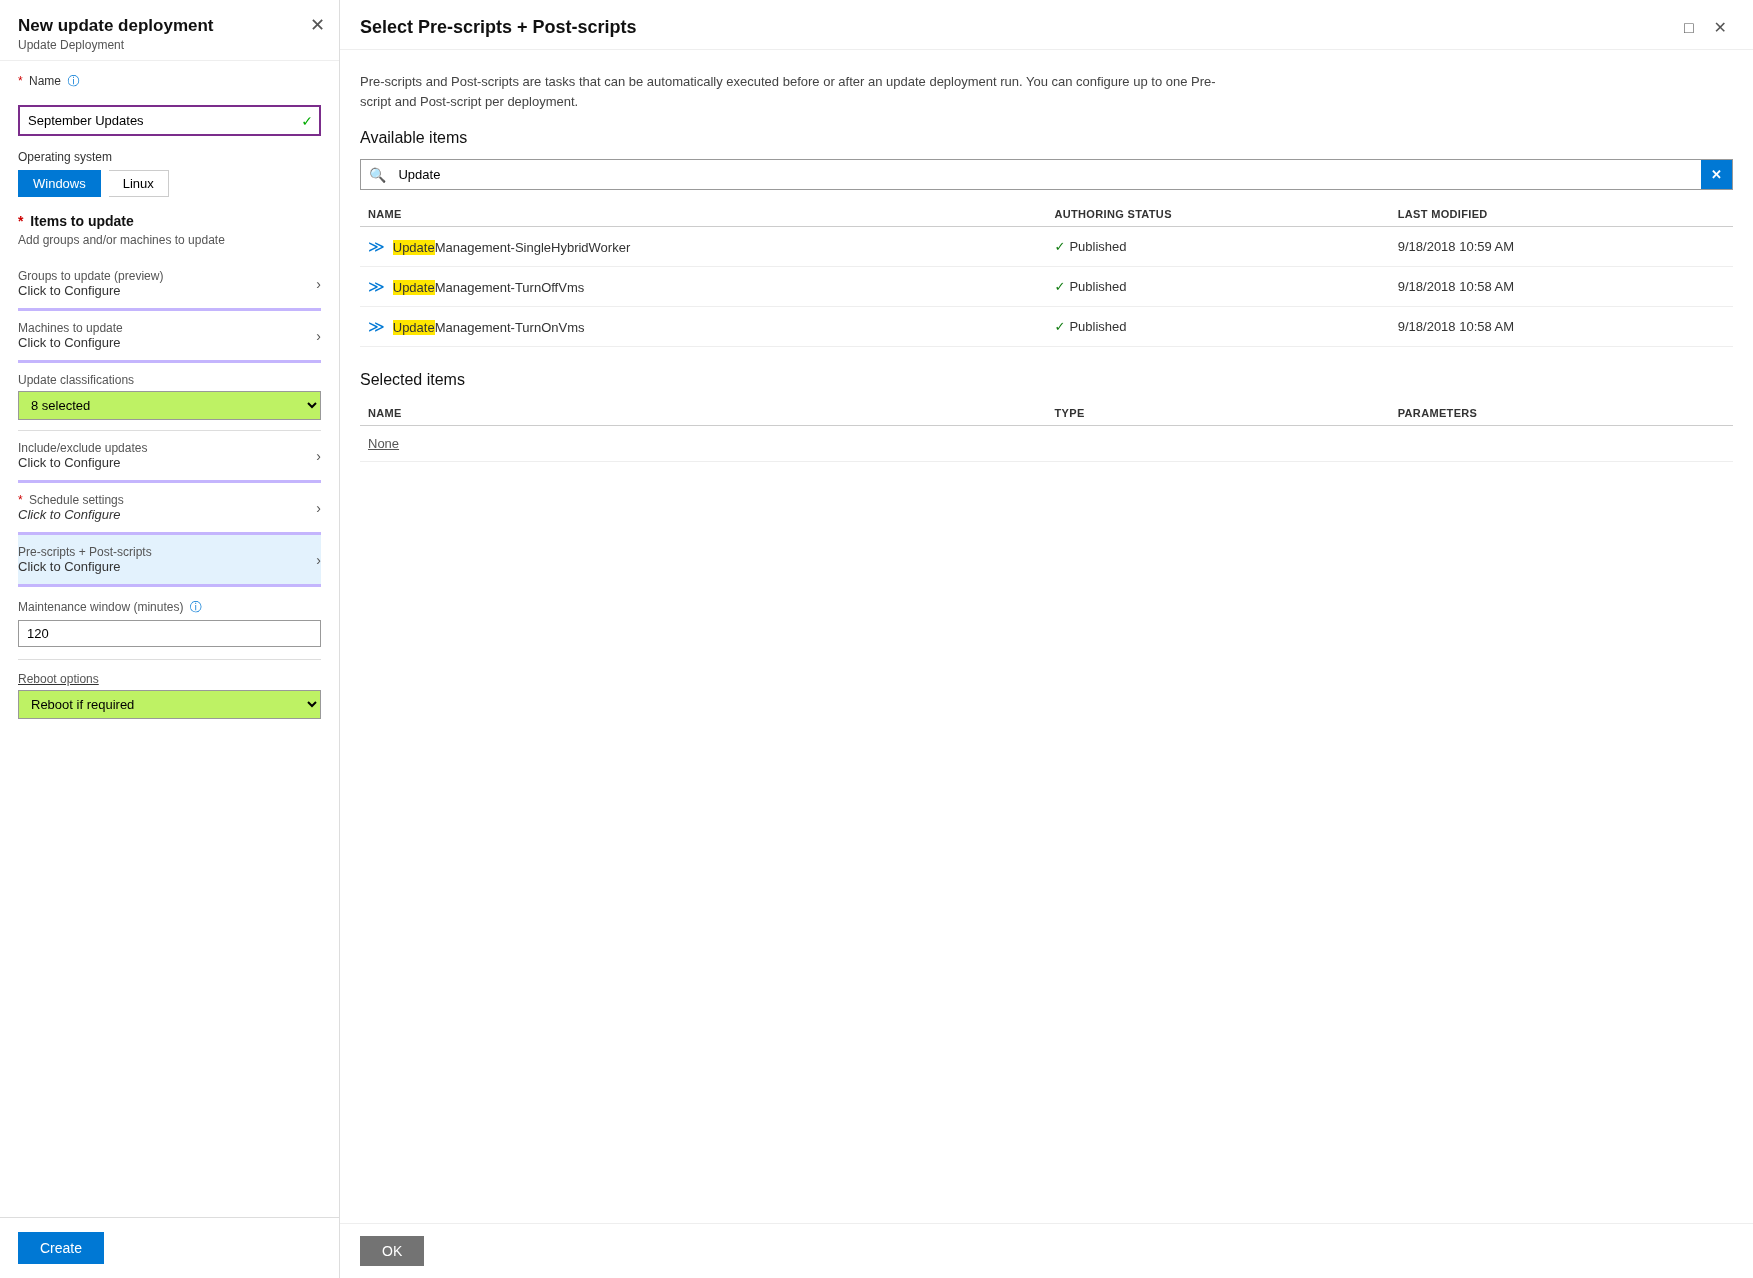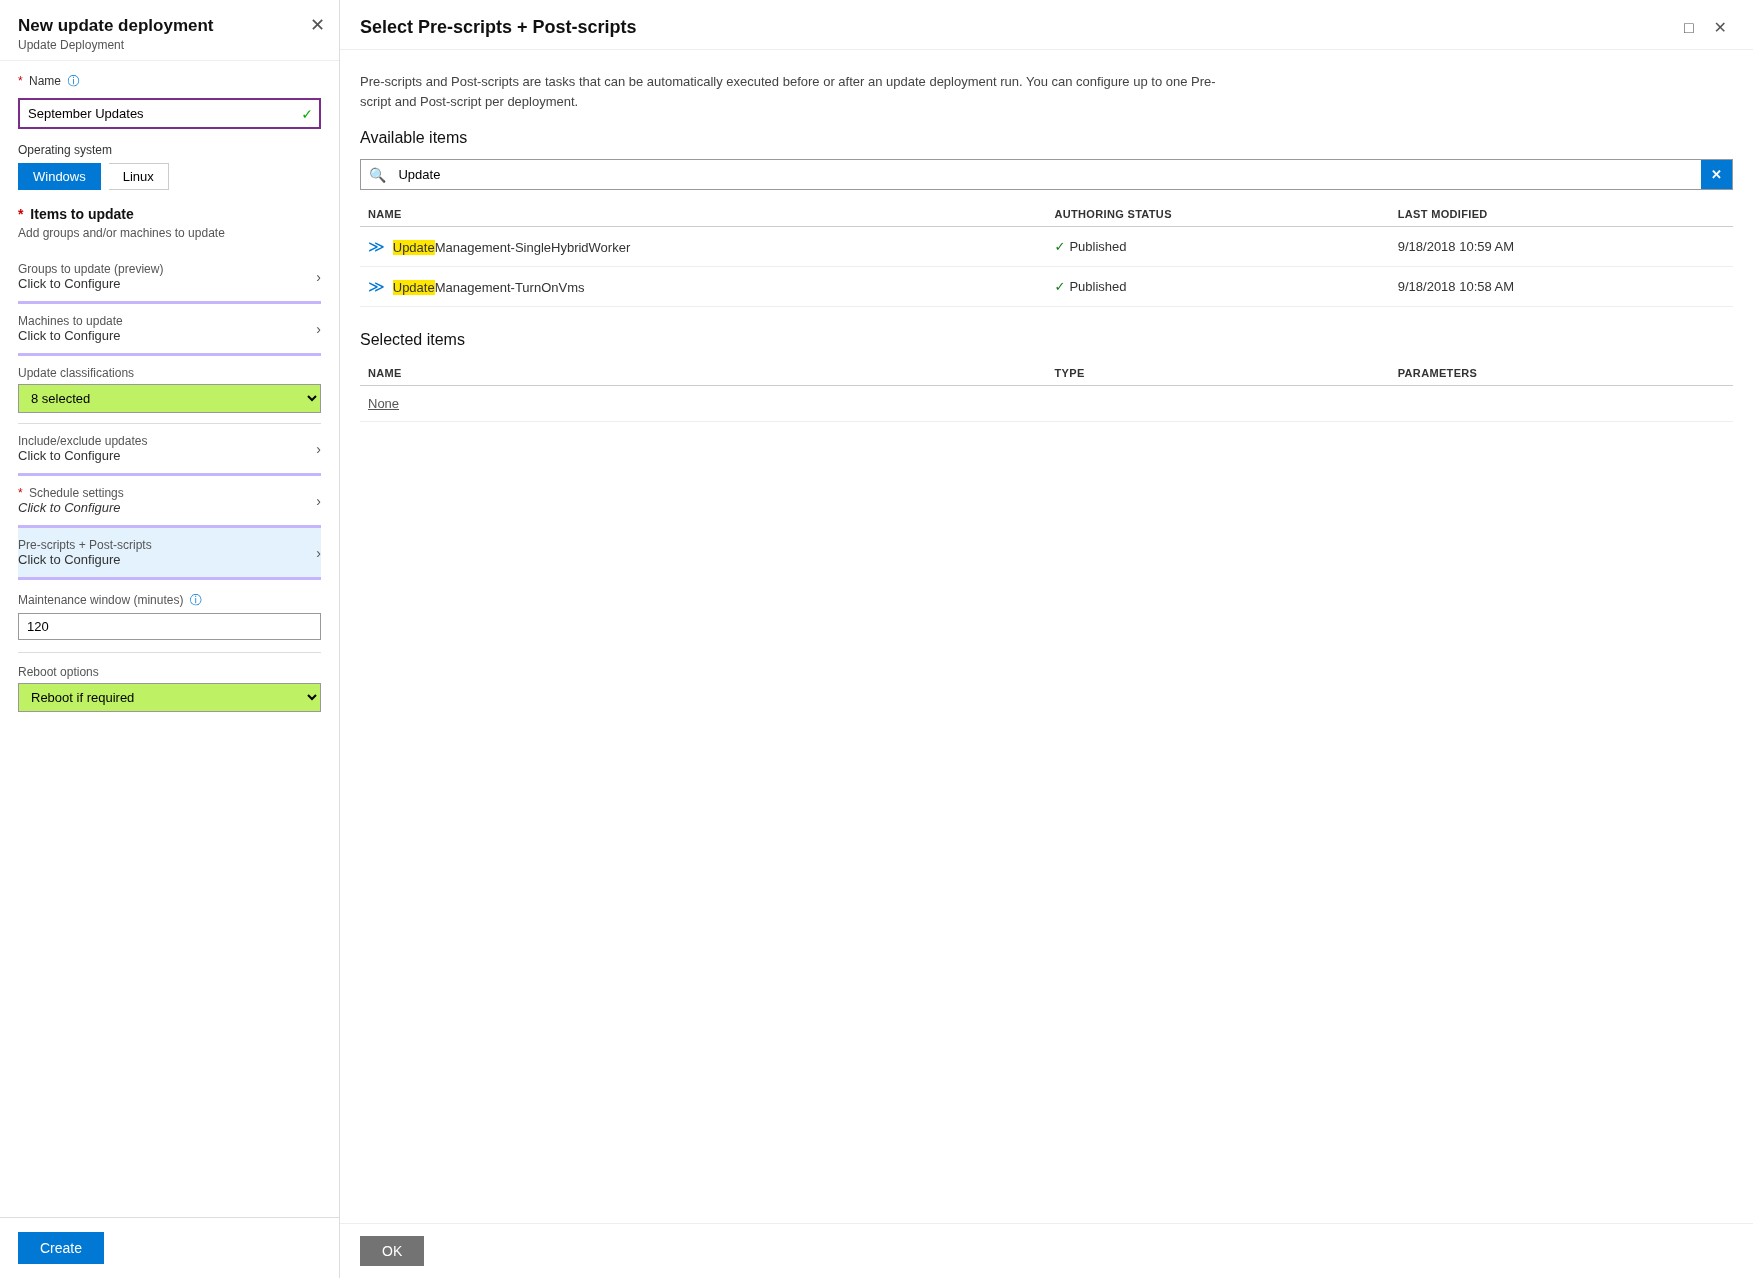--- a/index.html
+++ b/index.html
@@ -40,21 +40,21 @@
       cursor: pointer;
       color: #555;
     }
     .left-body {
       padding: 12px 18px;
       flex: 1;
     }
     .field-label {
       font-size: 12px;
       color: #333;
-      margin-bottom: 8px;
+      margin-bottom: 15px;
     }
     .required-star {
       color: #c00;
       margin-right: 3px;
     }
     .info-icon {
       color: #0078d4;
       font-size: 12px;
       margin-left: 3px;
       cursor: pointer;
@@ -175,20 +175,21 @@
       margin-bottom: 4px;
     }
     .maintenance-input {
       width: 100%;
       border: 1px solid #999;
       padding: 5px 8px;
       font-size: 13px;
     }
     .reboot-section {
       padding: 12px 0;
+      text-decoration: underline;
     }
     .reboot-label {
       font-size: 12px;
       color: #555;
       margin-bottom: 4px;
     }
     .left-footer {
       padding: 14px 18px;
       border-top: 1px solid #ddd;
       background: #fff;
@@ -494,20 +495,25 @@
           <th class="mod-col">LAST MODIFIED</th>
         </tr>
       </thead>
       <tbody id="available-tbody">
       <tr>
             <td><span class="script-icon">≫</span><span class="highlight">Update</span><span>Management-SingleHybridWorker</span></td>
             <td><span class="published-check">✓</span>Published</td>
             <td>9/18/2018 10:59 AM</td>
           </tr>
           <tr>
+            <td><span class="script-icon">≫</span><span class="highlight">Update</span><span>Management-TurnOffVms</span></td>
+            <td><span class="published-check">✓</span>Published</td>
+            <td>9/18/2018 10:58 AM</td>
+          </tr>
+          <tr>
             <td><span class="script-icon">≫</span><span class="highlight">Update</span><span>Management-TurnOnVms</span></td>
             <td><span class="published-check">✓</span>Published</td>
             <td>9/18/2018 10:58 AM</td>
           </tr>
         </tbody>
     </table>
 
     <div class="section-title">Selected items</div>
 
     <table class="selected-table">

